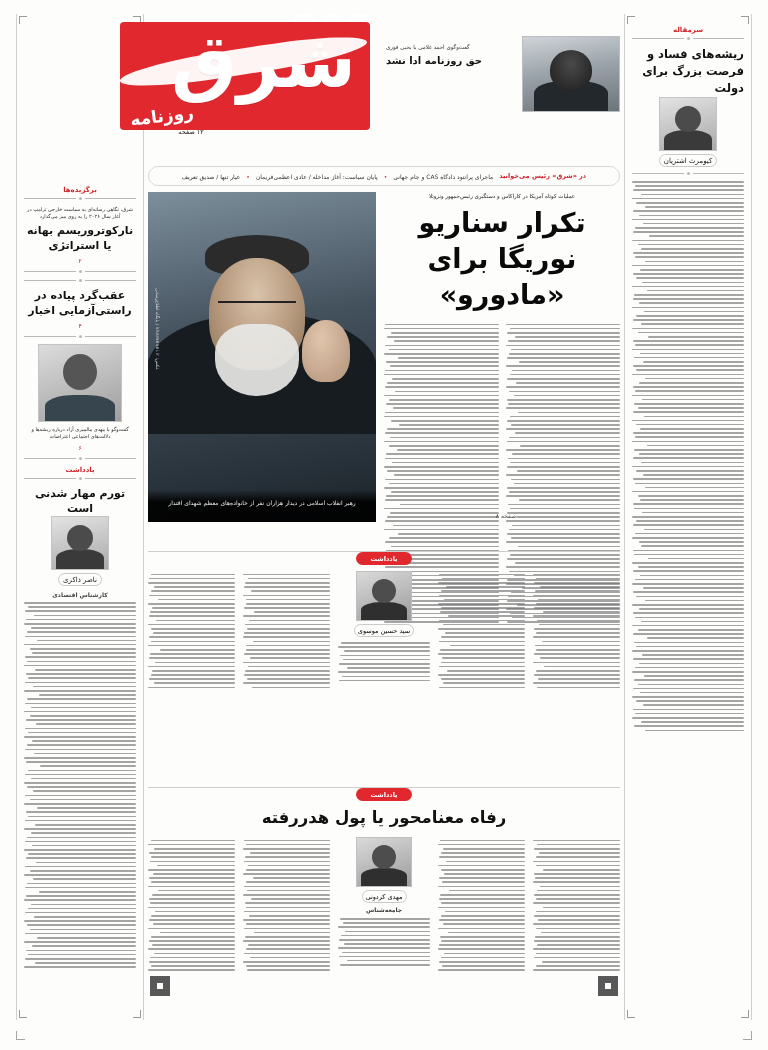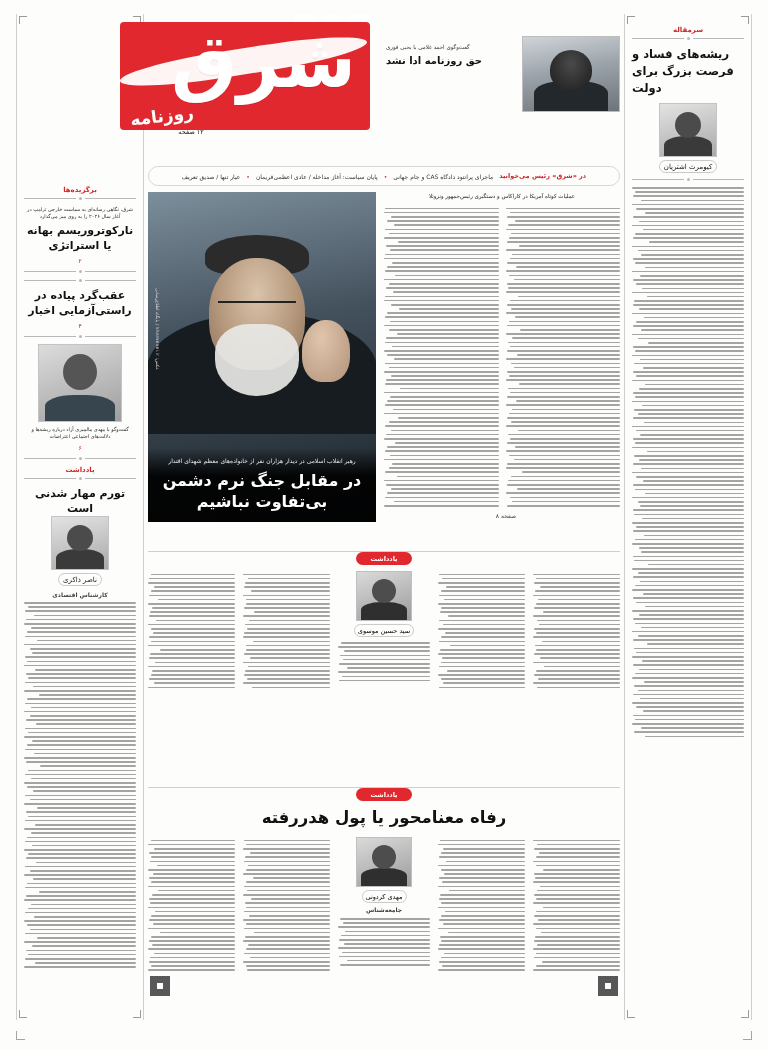--- a/index.html
+++ b/index.html
@@ -76,21 +76,21 @@
   .c-br{right:2px;bottom:2px;border-left:none;border-top:none;}
 
   .sec-label{
     text-align:center;color:#d0262c;font-size:7px;font-weight:bold;letter-spacing:.4px;
     margin:6px 0 3px;
   }
   .rule-dot{display:flex;align-items:center;gap:3px;margin:2px 0 6px;}
   .rule-dot .ln{flex:1;height:1px;background:#b9b9b9;}
   .rule-dot .dt{width:3px;height:3px;border-radius:50%;background:#b9b9b9;}
 
-  .ed-title{font-size:11.5px;font-weight:bold;line-height:17px;text-align:left;color:#111;margin-bottom:6px;}
+  .ed-title{font-size:11.5px;font-weight:bold;line-height:17px;text-align:right;color:#111;}
   .byline-photo{
     width:56px;height:52px;margin:0 auto 3px;border:1px solid #c4c4c4;overflow:hidden;position:relative;
     background:linear-gradient(165deg,#e3e3e3,#a9a9a9);
   }
   .byline-photo::after{content:"";position:absolute;left:50%;top:16%;transform:translateX(-50%);
     width:26px;height:26px;border-radius:50%;background:#4b4b4b;}
   .byline-photo::before{content:"";position:absolute;left:50%;bottom:0;transform:translateX(-50%);
     width:48px;height:20px;border-radius:45% 45% 0 0;background:#3a3a3a;}
   .byline-name{
     font-size:7px;text-align:center;border:1px solid #c9c9c9;border-radius:9px;
@@ -569,20 +569,21 @@
     <span class="sep">•</span>
     <span>عیار تنها / صدیق تعریف</span>
   </div>
 
   <div class="center">
 
     <div class="hero">
 
       <div class="hero-text">
         <div class="hero-kicker">عملیات کوتاه آمریکا در کاراکاس و دستگیری رئیس‌جمهور ونزوئلا</div>
+        <div class="hero-h1">تکرار سناریو نوریگا برای «مادورو»</div>
         <div class="hero-cols">
           <div class="fake-lines">
             <i style="width:100%"></i>
                 <i style="width:96%"></i>
                 <i style="width:99%"></i>
                 <i style="width:92%"></i>
             <i style="width:98%"></i>
                 <i style="width:100%"></i>
                 <i style="width:95%"></i>
                 <i style="width:97%"></i>
@@ -731,21 +732,20 @@
       <div class="hero-photo">
         <div class="robe"></div>
         <div class="turban"></div>
         <div class="face"></div>
         <div class="beard"></div>
         <div class="glasses"></div>
         <div class="hand"></div>
         <div class="hero-side-note">عکس: khamenei.ir / پایگاه اطلاع‌رسانی</div>
         <div class="hero-cap">
           <div class="cap-k">رهبر انقلاب اسلامی در دیدار هزاران نفر از خانواده‌های معظم شهدای اقتدار</div>
-          <div class="cap-h">در مقابل جنگ نرم دشمن بی‌تفاوت نباشیم</div>
         </div>
       </div>
     </div>
 
     <div style="position:absolute;right:0;top:352px;width:228px;text-align:center;font-size:6px;color:#444;">صفحه ۸</div>
 
 
     <div class="hline" style="position:absolute;left:0;right:0;top:382px;"></div>
 
     <div class="article" style="top:392px;">

